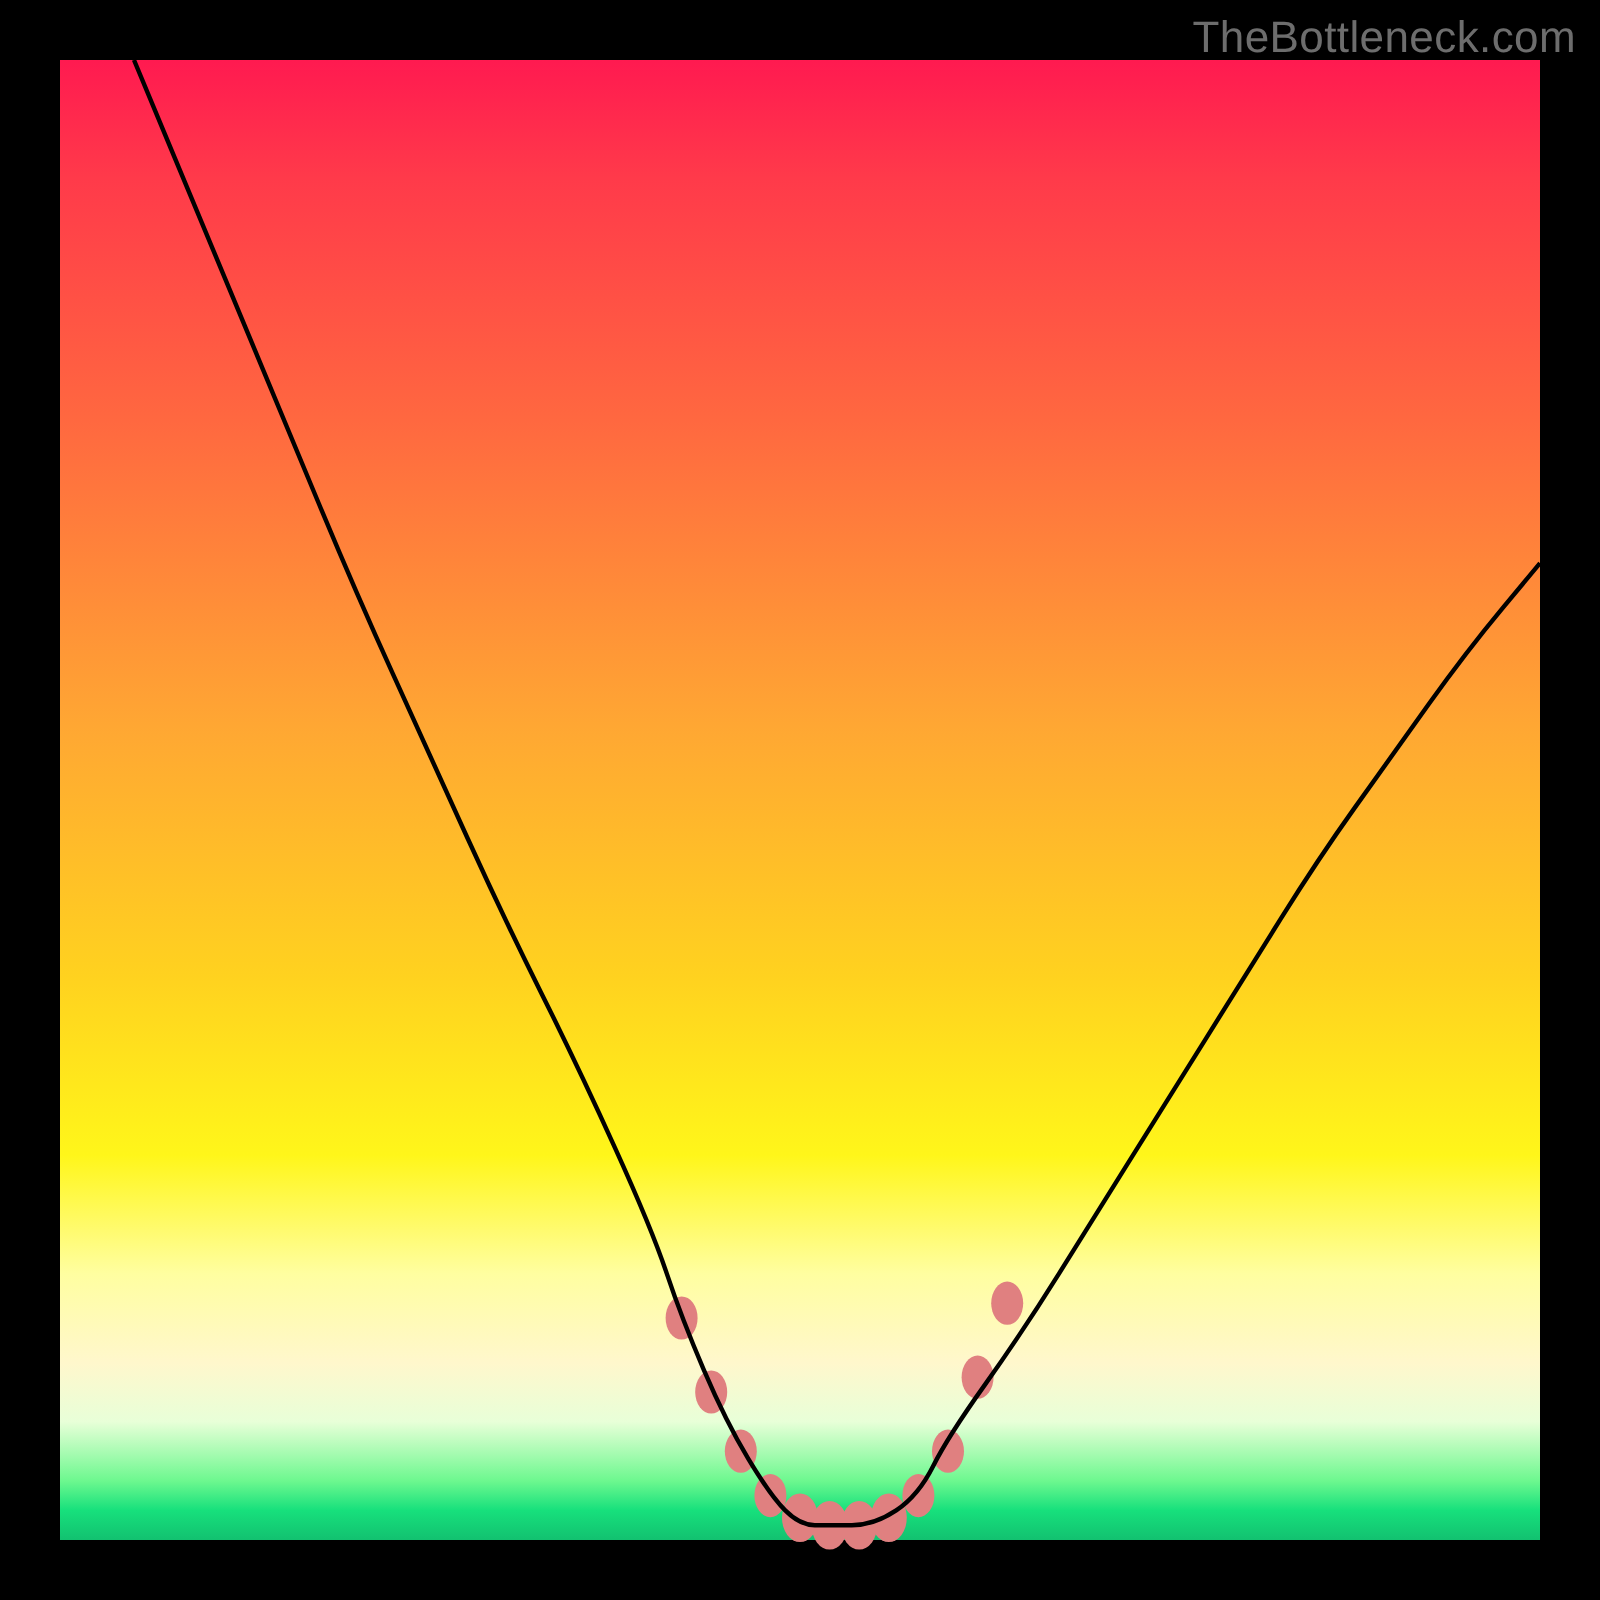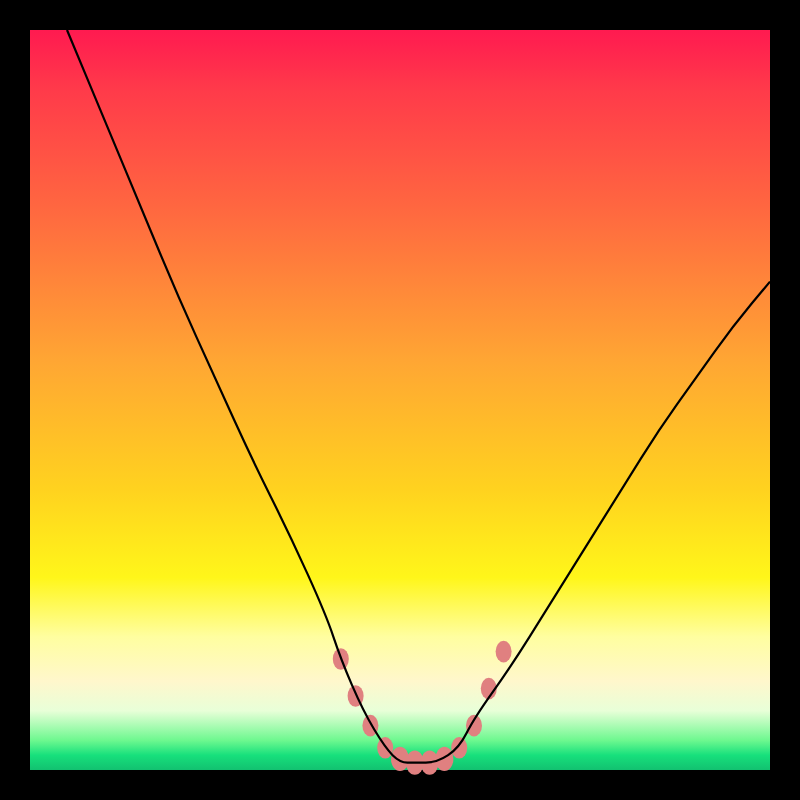--- a/index.html
+++ b/index.html
@@ -56,20 +56,21 @@
     top: 0;
     width: 740px;
     height: 740px;
     overflow: visible;
   }
 </style>
 </head>
 <body>
 
 <div class="frame">
+  <div class="watermark">TheBottleneck.com</div>
 
   <div class="plot-area">
     <svg class="curve" viewBox="0 0 740 740" preserveAspectRatio="none">
       <g id="marker-group">
           <ellipse cx="310.8" cy="629" rx="8" ry="10.8" fill="#e08080"></ellipse>
           <ellipse cx="325.6" cy="666" rx="8" ry="10.8" fill="#e08080"></ellipse>
           <ellipse cx="340.40000000000003" cy="695.6" rx="8" ry="10.8" fill="#e08080"></ellipse>
           <ellipse cx="355.2" cy="717.8" rx="8" ry="10.8" fill="#e08080"></ellipse>
           <ellipse cx="370" cy="728.9" rx="9" ry="12.15" fill="#e08080"></ellipse>
           <ellipse cx="384.8" cy="732.6" rx="9" ry="12.15" fill="#e08080"></ellipse>

